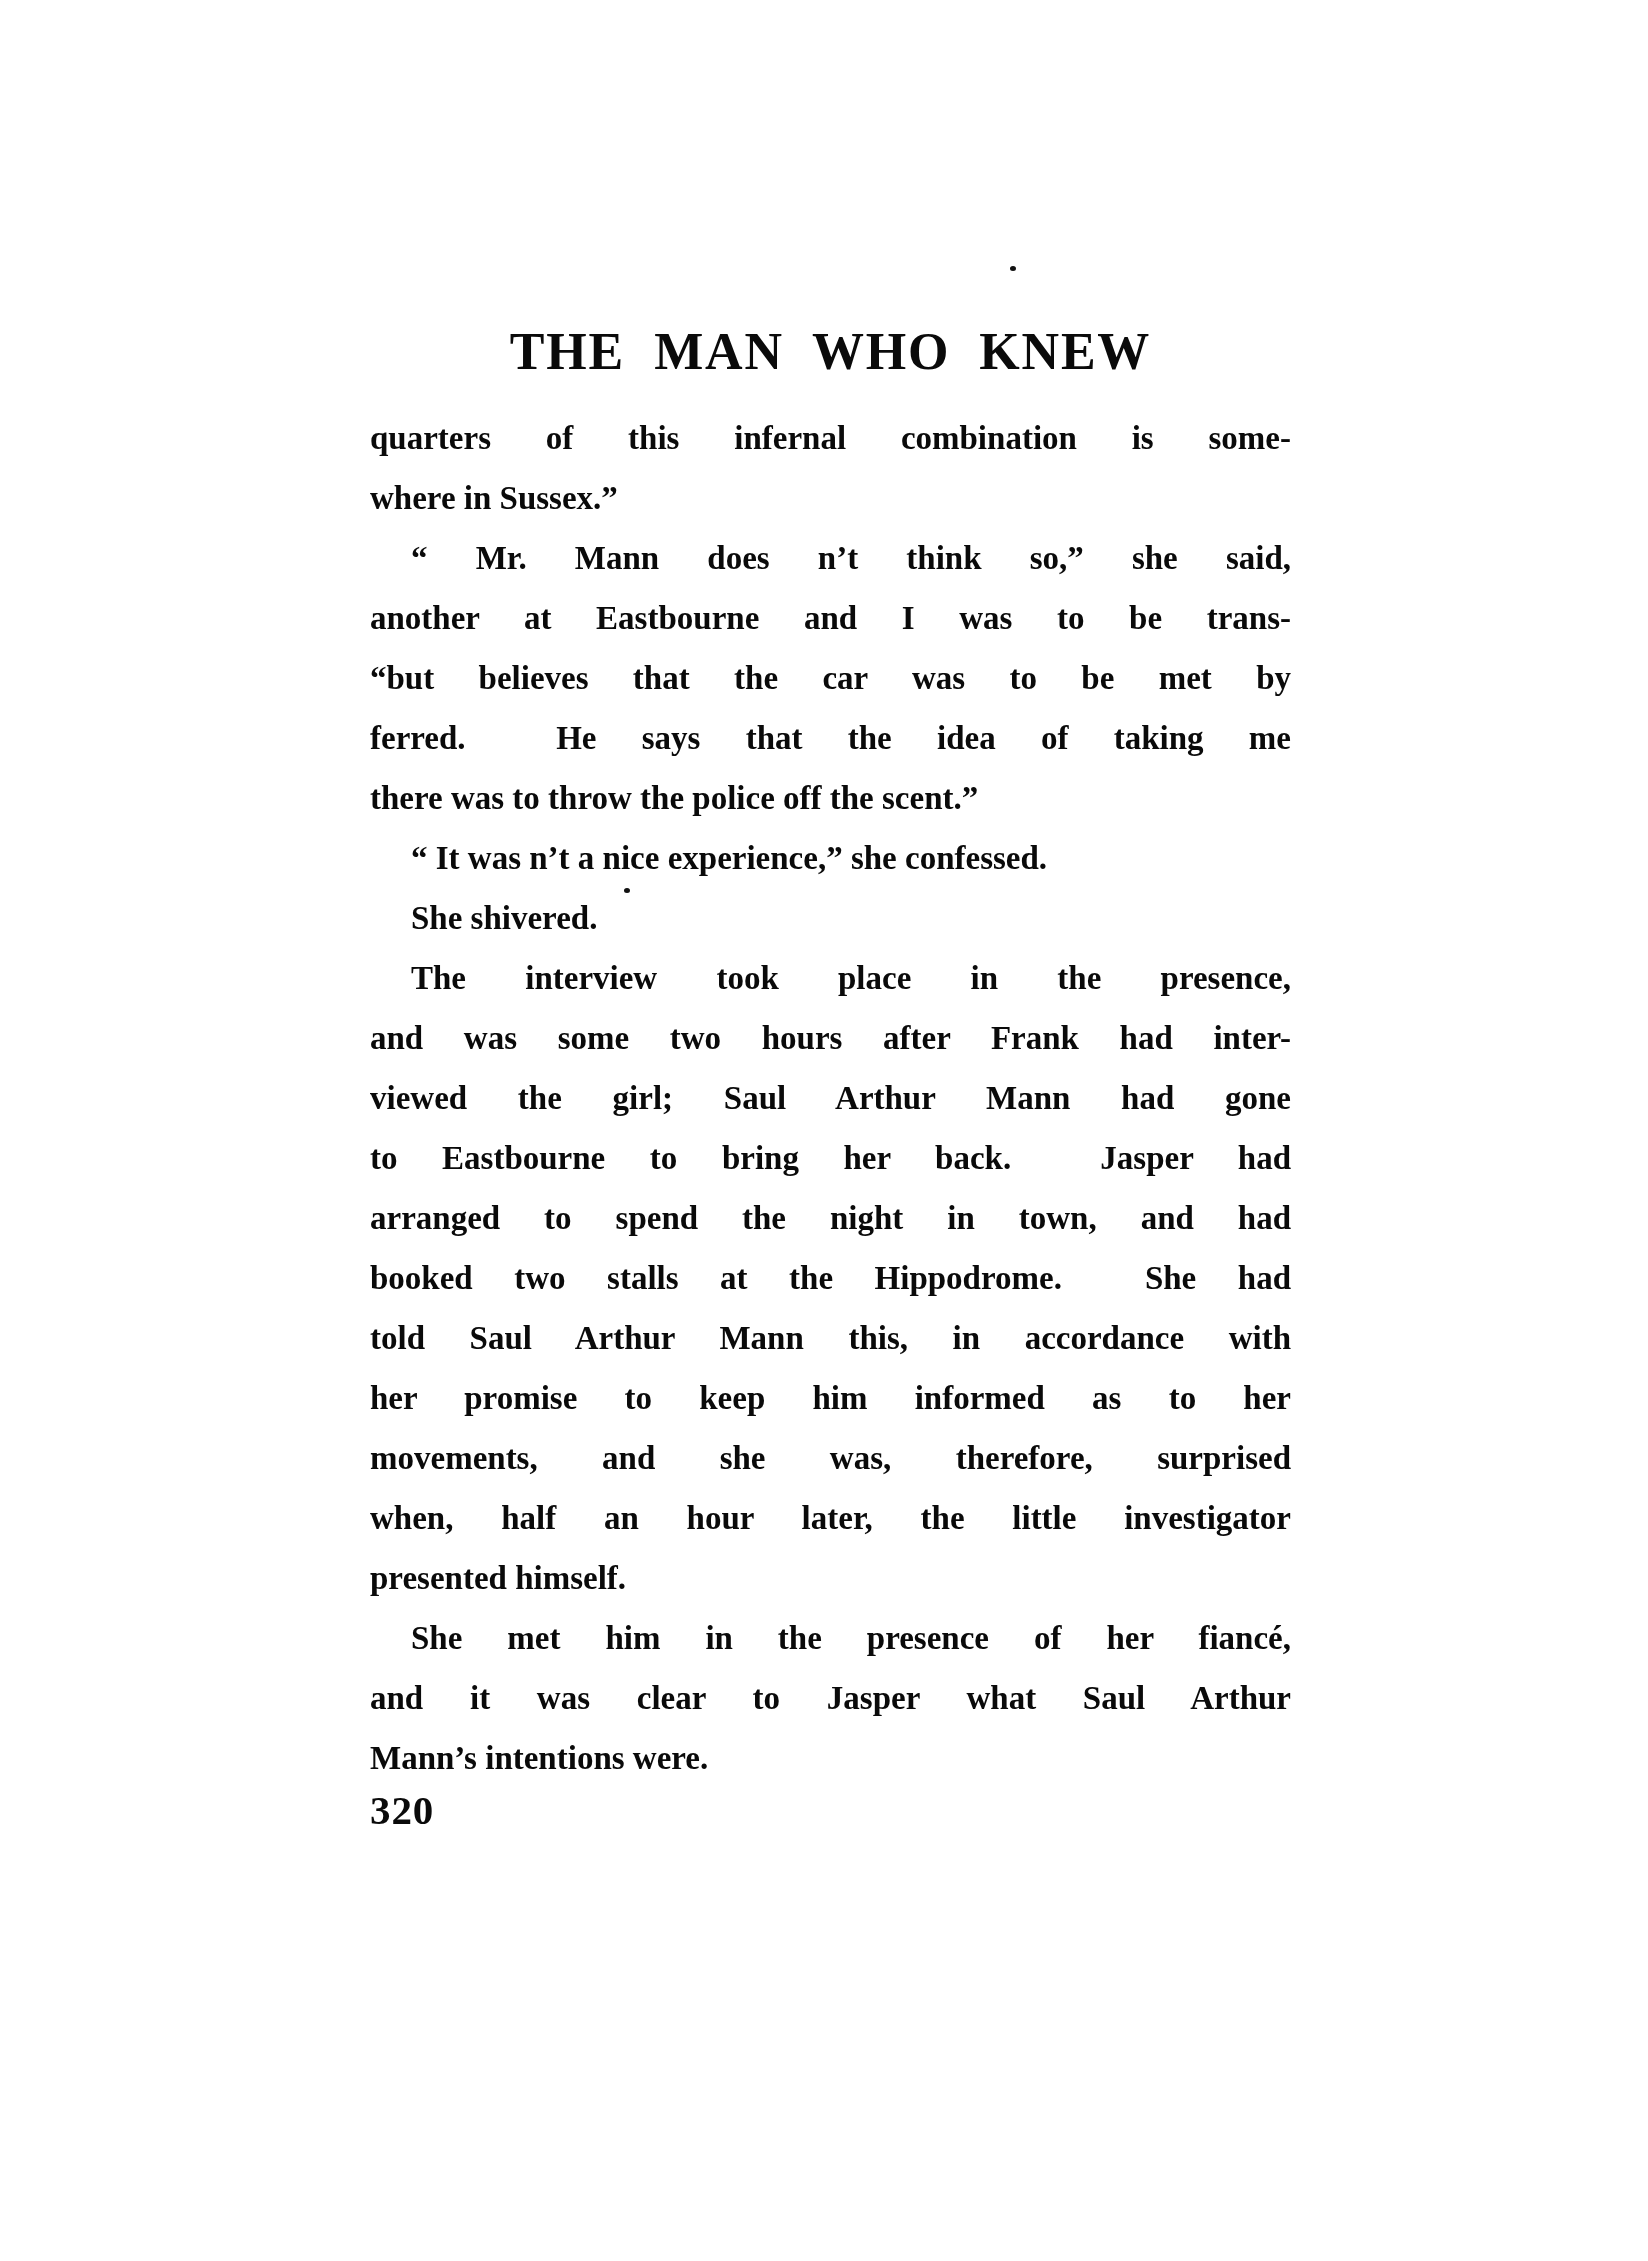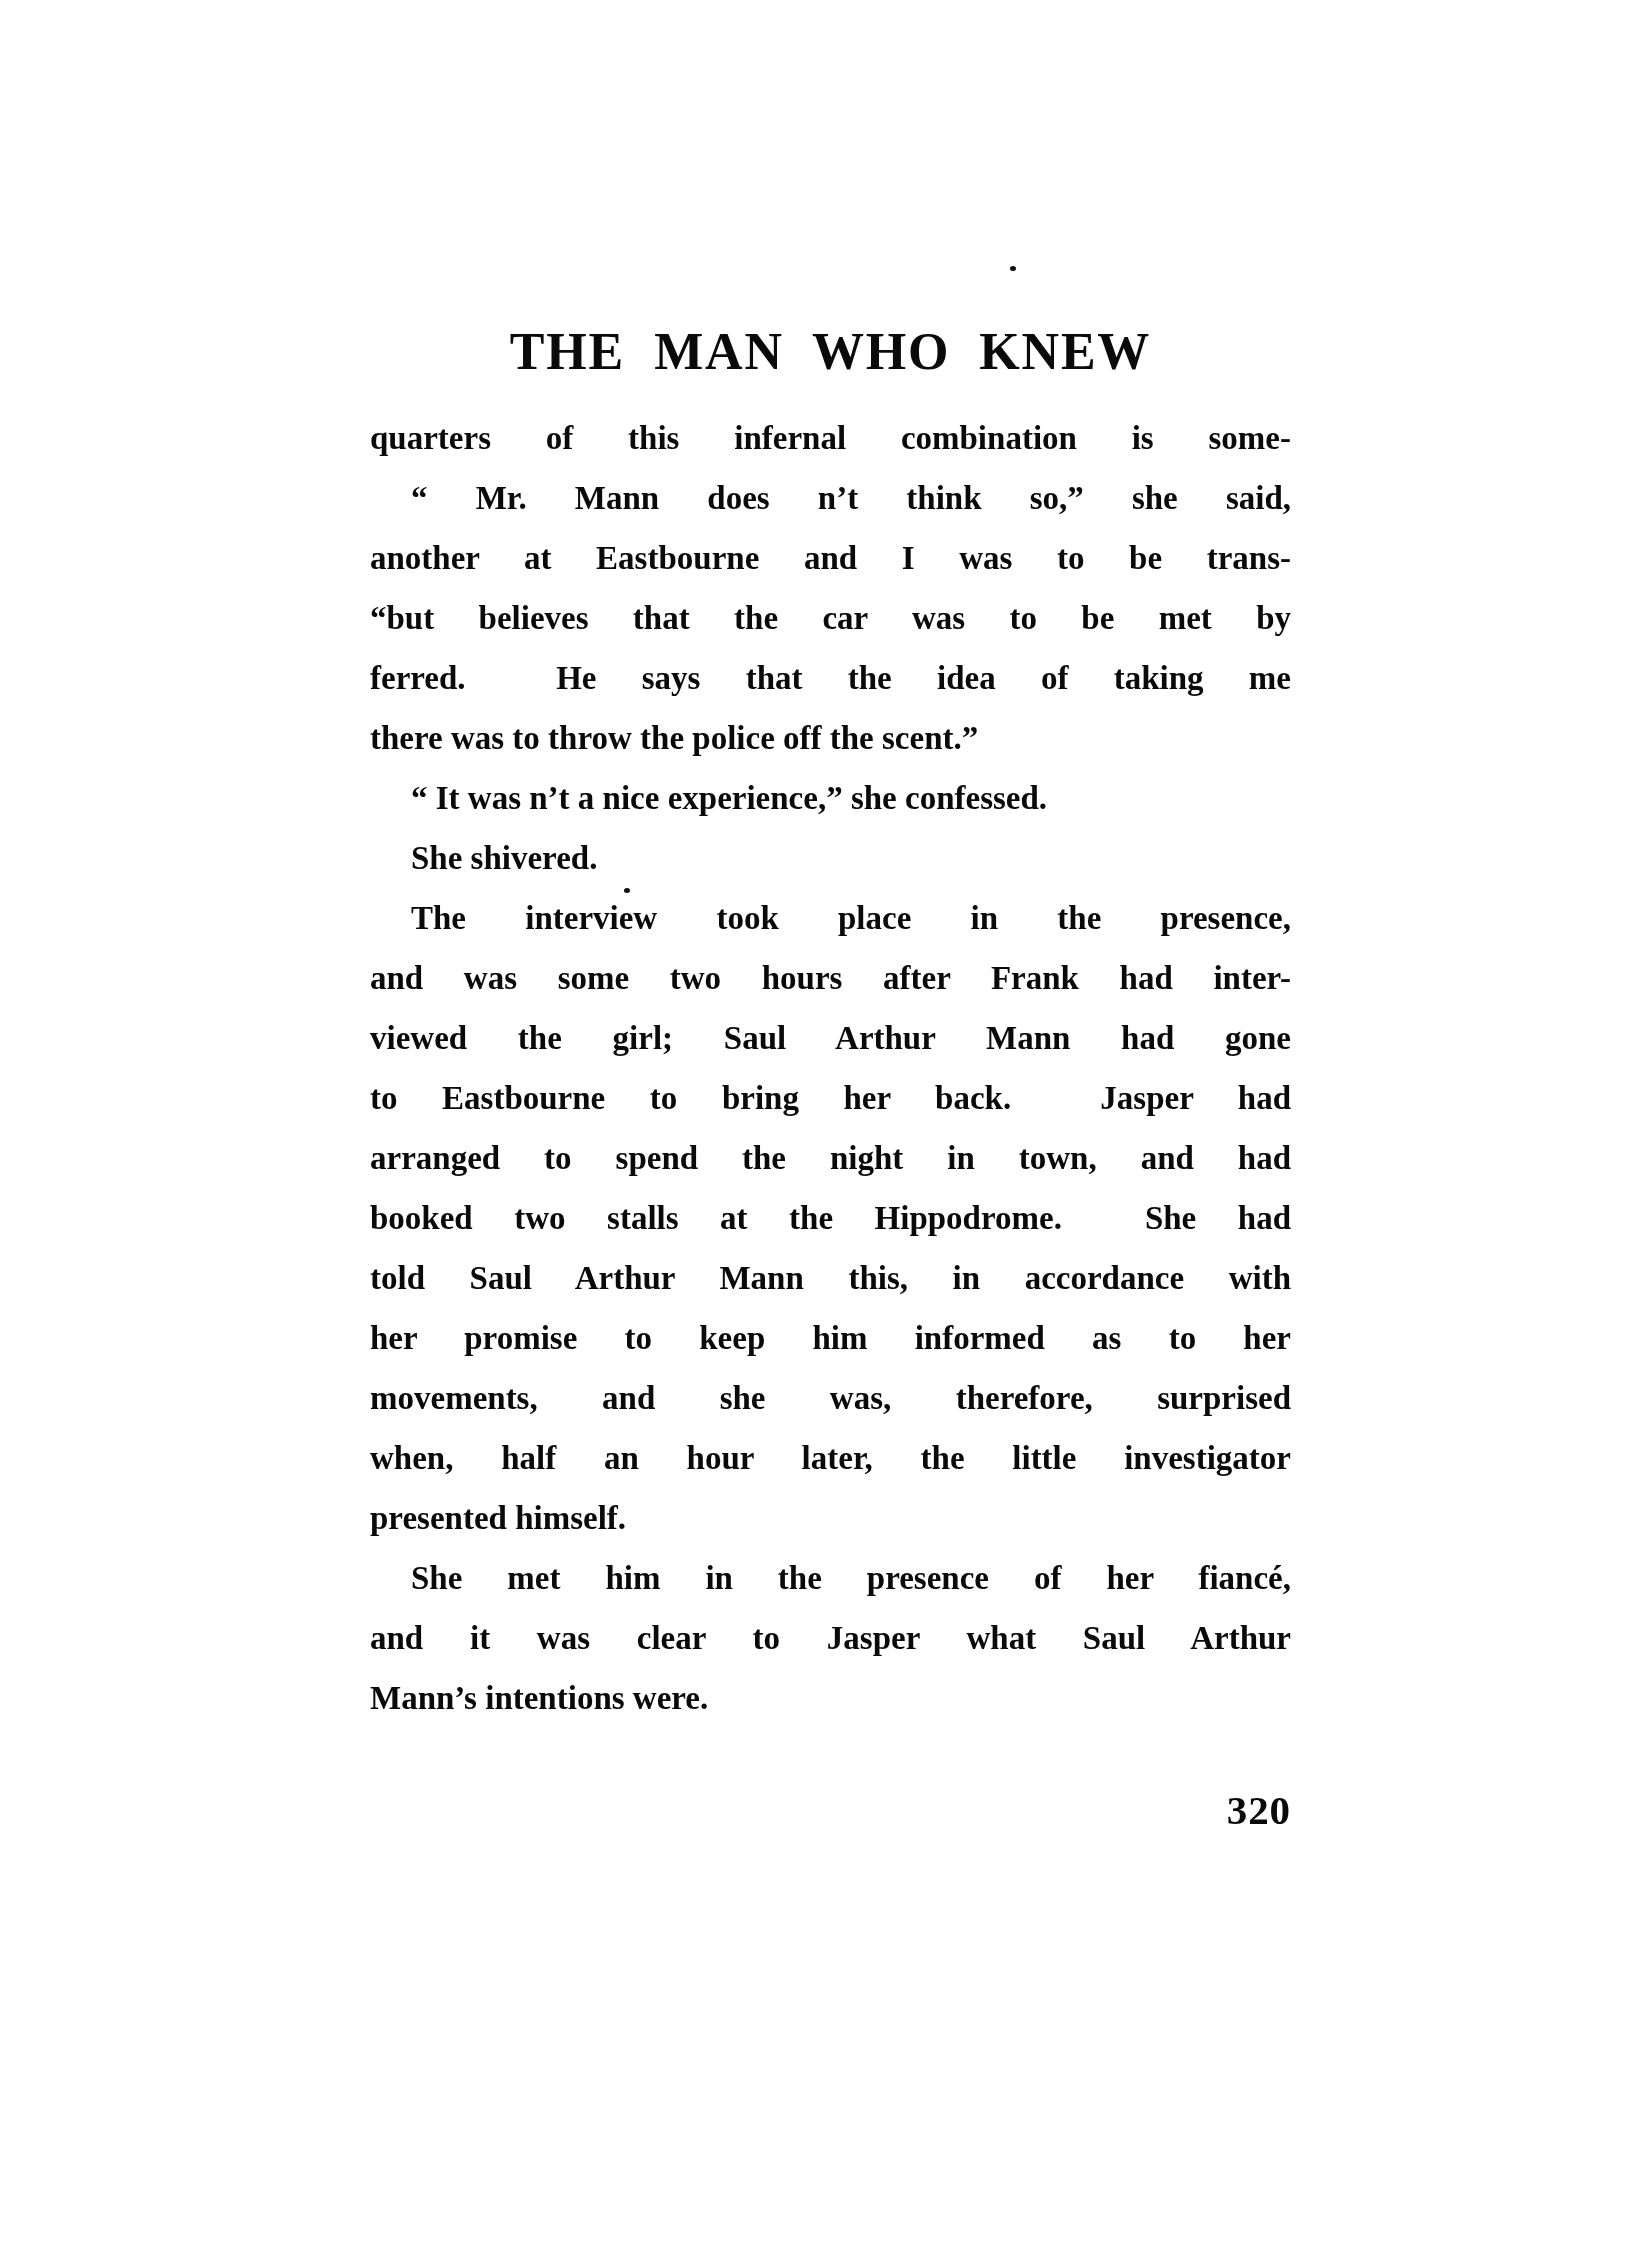--- a/index.html
+++ b/index.html
@@ -49,21 +49,21 @@
     text-align-last: left;
   }
   .line.indent {
     text-indent: 41px;
   }
   .page-number {
     position: absolute;
     left: 370px;
     top: 1786px;
     width: 921px;
-    text-align: right;
+    text-align: left;
     font-size: 41px;
     font-weight: bold;
     letter-spacing: 0.9px;
   }
   .speck {
     position: absolute;
     background: #111111;
     border-radius: 50%;
   }
   .speck-top {
@@ -80,20 +80,21 @@
   }
 </style>
 </head>
 <body>
 
 <div class="page">
   <div class="speck speck-top"></div>
   <h1 class="running-head">THE MAN WHO KNEW</h1>
   <div class="text-block">
       <div class="line">quarters of this infernal combination is some-</div>
+      <div class="line ragged">where in Sussex.”</div>
       <div class="line indent">“ Mr. Mann does n’t think so,” she said,</div>
       <div class="line">another at Eastbourne and I was to be trans-</div>
       <div class="line">“but believes that the car was to be met by</div>
       <div class="line">ferred.  He says that the idea of taking me</div>
       <div class="line ragged">there was to throw the police off the scent.”</div>
       <div class="line indent ragged">“ It was n’t a nice experience,” she confessed.</div>
       <div class="line indent ragged">She shivered.</div>
       <div class="line indent">The interview took place in the presence,</div>
       <div class="line">and was some two hours after Frank had inter-</div>
       <div class="line">viewed the girl; Saul Arthur Mann had gone</div>

